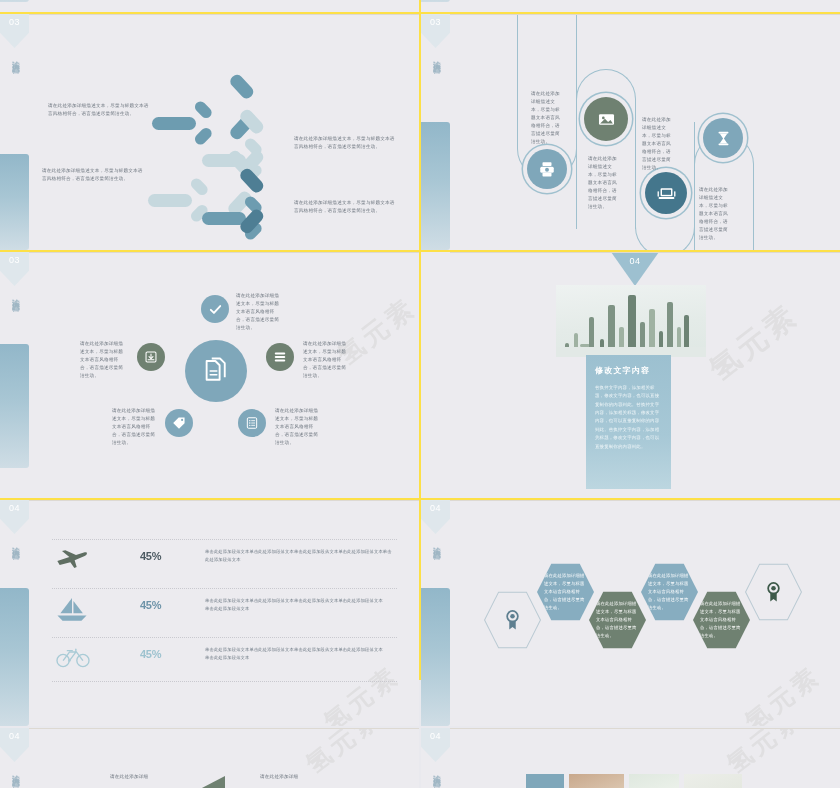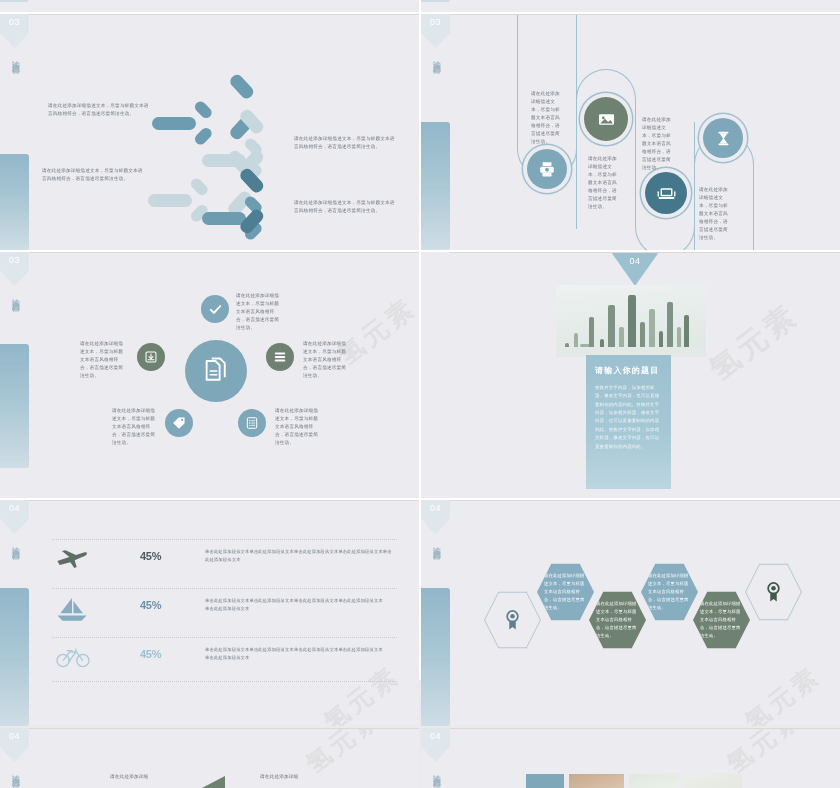--- a/index.html
+++ b/index.html
@@ -5,21 +5,21 @@
   * { box-sizing: border-box; margin: 0; padding: 0; }
   html, body {
     width: 840px; height: 788px;
     background: #e9e9ee;
     font-family: "Liberation Sans", "DejaVu Sans", sans-serif;
     overflow: hidden;
   }
   .grid {
     position: relative;
     width: 840px; height: 680px;
-    background: #ffffff;
+    background: #fde047;
   }
 
   
   .slide {
     position: absolute;
     background: #ecebef;
     overflow: hidden;
   }
   .slide-inner { position: absolute; inset: 0; }
 
@@ -441,21 +441,21 @@
         <div class="cactus pale" style="left:93px;bottom:0;width:6px;height:48px;"></div>
         <div class="cactus dark" style="left:103px;bottom:0;width:4px;height:26px;"></div>
         <div class="cactus" style="left:111px;bottom:0;width:6px;height:55px;"></div>
         <div class="cactus pale" style="left:121px;bottom:0;width:4px;height:30px;"></div>
         <div class="cactus dark" style="left:128px;bottom:0;width:5px;height:42px;"></div>
         <div class="cactus" style="left:9px;bottom:0;width:4px;height:14px;"></div>
         <div style="position:absolute;left:0;bottom:0;width:100%;height:10px;background:#e2e9e6;"></div>
       </div>
 
       <div class="panel" style="left:165px;top:103px;width:85px;height:134px;">
-        <h3>请输入你的题目</h3>
+        <h3>修改文字内容</h3>
         <p>替换掉文字内容，添加相关标题，修改文字内容，也可以直接复制你的内容到此。替换掉文字内容，添加相关标题，修改文字内容，也可以直接复制你的内容到此。替换掉文字内容，添加相关标题，修改文字内容，也可以直接复制你的内容到此。</p>
       </div>
 
       <div class="wm" style="left:282px;top:70px;font-size:30px;">氢元素</div>
 
       <div class="sheet-edge"></div>
     </div>
   </div>
 
   <div class="slide" style="left:0;top:500px;width:419px;height:226px;">

